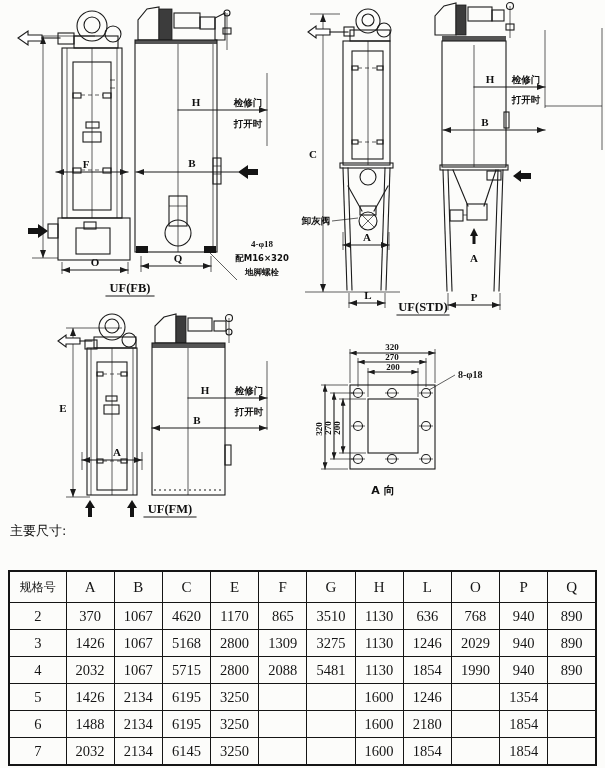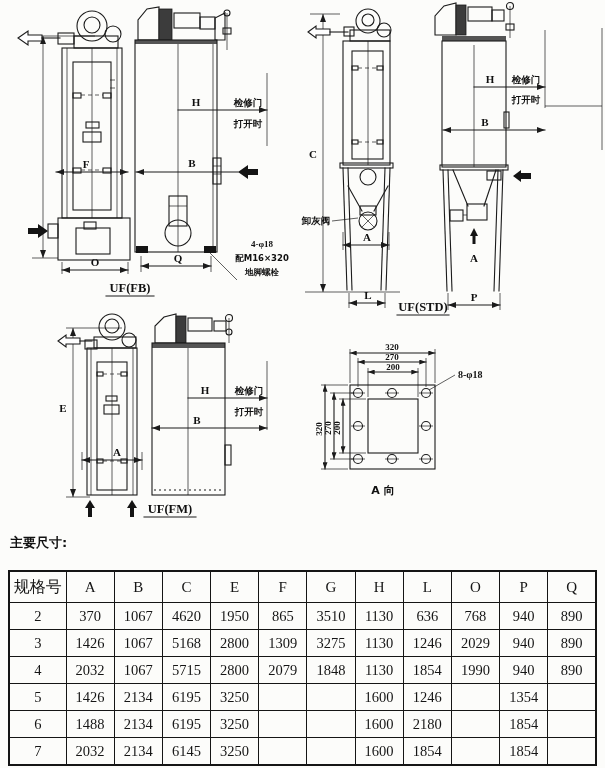--- a/index.html
+++ b/index.html
@@ -12,28 +12,28 @@
   .dot{stroke:#1b1b1b;stroke-width:1;fill:none;stroke-dasharray:2 3}
   .dark{fill:#3c3c3c;stroke:#1b1b1b;stroke-width:.8}
   .band{fill:#555;stroke:none}
   .blk{fill:#141414;stroke:none}
   .hollow{fill:#ffffff;stroke:#1b1b1b;stroke-width:1.1}
   text{fill:#101010}
   .dim{font-family:"Liberation Serif",serif;font-size:11px;font-weight:bold;text-anchor:middle}
   .cjk{font-family:"DejaVu Sans",sans-serif;font-size:9.5px;font-weight:bold;text-anchor:middle}
   .ttl{font-family:"Liberation Serif",serif;font-size:12.5px;font-weight:bold;text-anchor:middle}
   .sm{font-family:"Liberation Serif",serif;font-size:9px;font-weight:bold;text-anchor:middle}
-  .section-title{position:absolute;left:10px;top:534px;font-weight:bold;font-size:13px;color:#111;
+  .section-title{position:absolute;left:10px;top:522px;font-weight:normal;font-size:13px;color:#111;
         font-family:"DejaVu Sans",sans-serif}
   table.spec{position:absolute;left:8px;top:570px;width:589px;border-collapse:collapse;
         table-layout:fixed;border:2.5px solid #151515}
   .spec th,.spec td{border:1.6px solid #151515;text-align:center;
         font-family:"Liberation Serif",serif;color:#151515;padding:0}
   .spec th{height:30px;font-size:15px;font-weight:normal}
-  .spec th.cjk-h{font-size:16px;font-family:Liberation Serif, serif}
+  .spec th.cjk-h{font-size:12px;font-family:Liberation Serif, serif}
   .spec td{height:26px;font-size:14.5px}
 </style>
 </head>
 <body>
 
 <div class="page">
 
   <svg style="left:0;top:0" width="300" height="310" viewBox="0 0 300 310">
     <defs>
       <marker id="aR-fb" viewBox="0 0 8 6" refX="8" refY="3" markerWidth="8" markerHeight="6" orient="auto" markerUnits="userSpaceOnUse">
@@ -379,21 +379,21 @@
         <th>P</th>
         <th>Q</th>
       </tr>
     </thead>
     <tbody>
         <tr>
           <td>2</td>
           <td>370</td>
           <td>1067</td>
           <td>4620</td>
-          <td>1950</td>
+          <td>1170</td>
           <td>865</td>
           <td>3510</td>
           <td>1130</td>
           <td>636</td>
           <td>768</td>
           <td>940</td>
           <td>890</td>
         </tr>
         <tr>
           <td>3</td>
@@ -408,22 +408,22 @@
           <td>2029</td>
           <td>940</td>
           <td>890</td>
         </tr>
         <tr>
           <td>4</td>
           <td>2032</td>
           <td>1067</td>
           <td>5715</td>
           <td>2800</td>
-          <td>2079</td>
-          <td>1848</td>
+          <td>2088</td>
+          <td>5481</td>
           <td>1130</td>
           <td>1854</td>
           <td>1990</td>
           <td>940</td>
           <td>890</td>
         </tr>
         <tr>
           <td>5</td>
           <td>1426</td>
           <td>2134</td>

